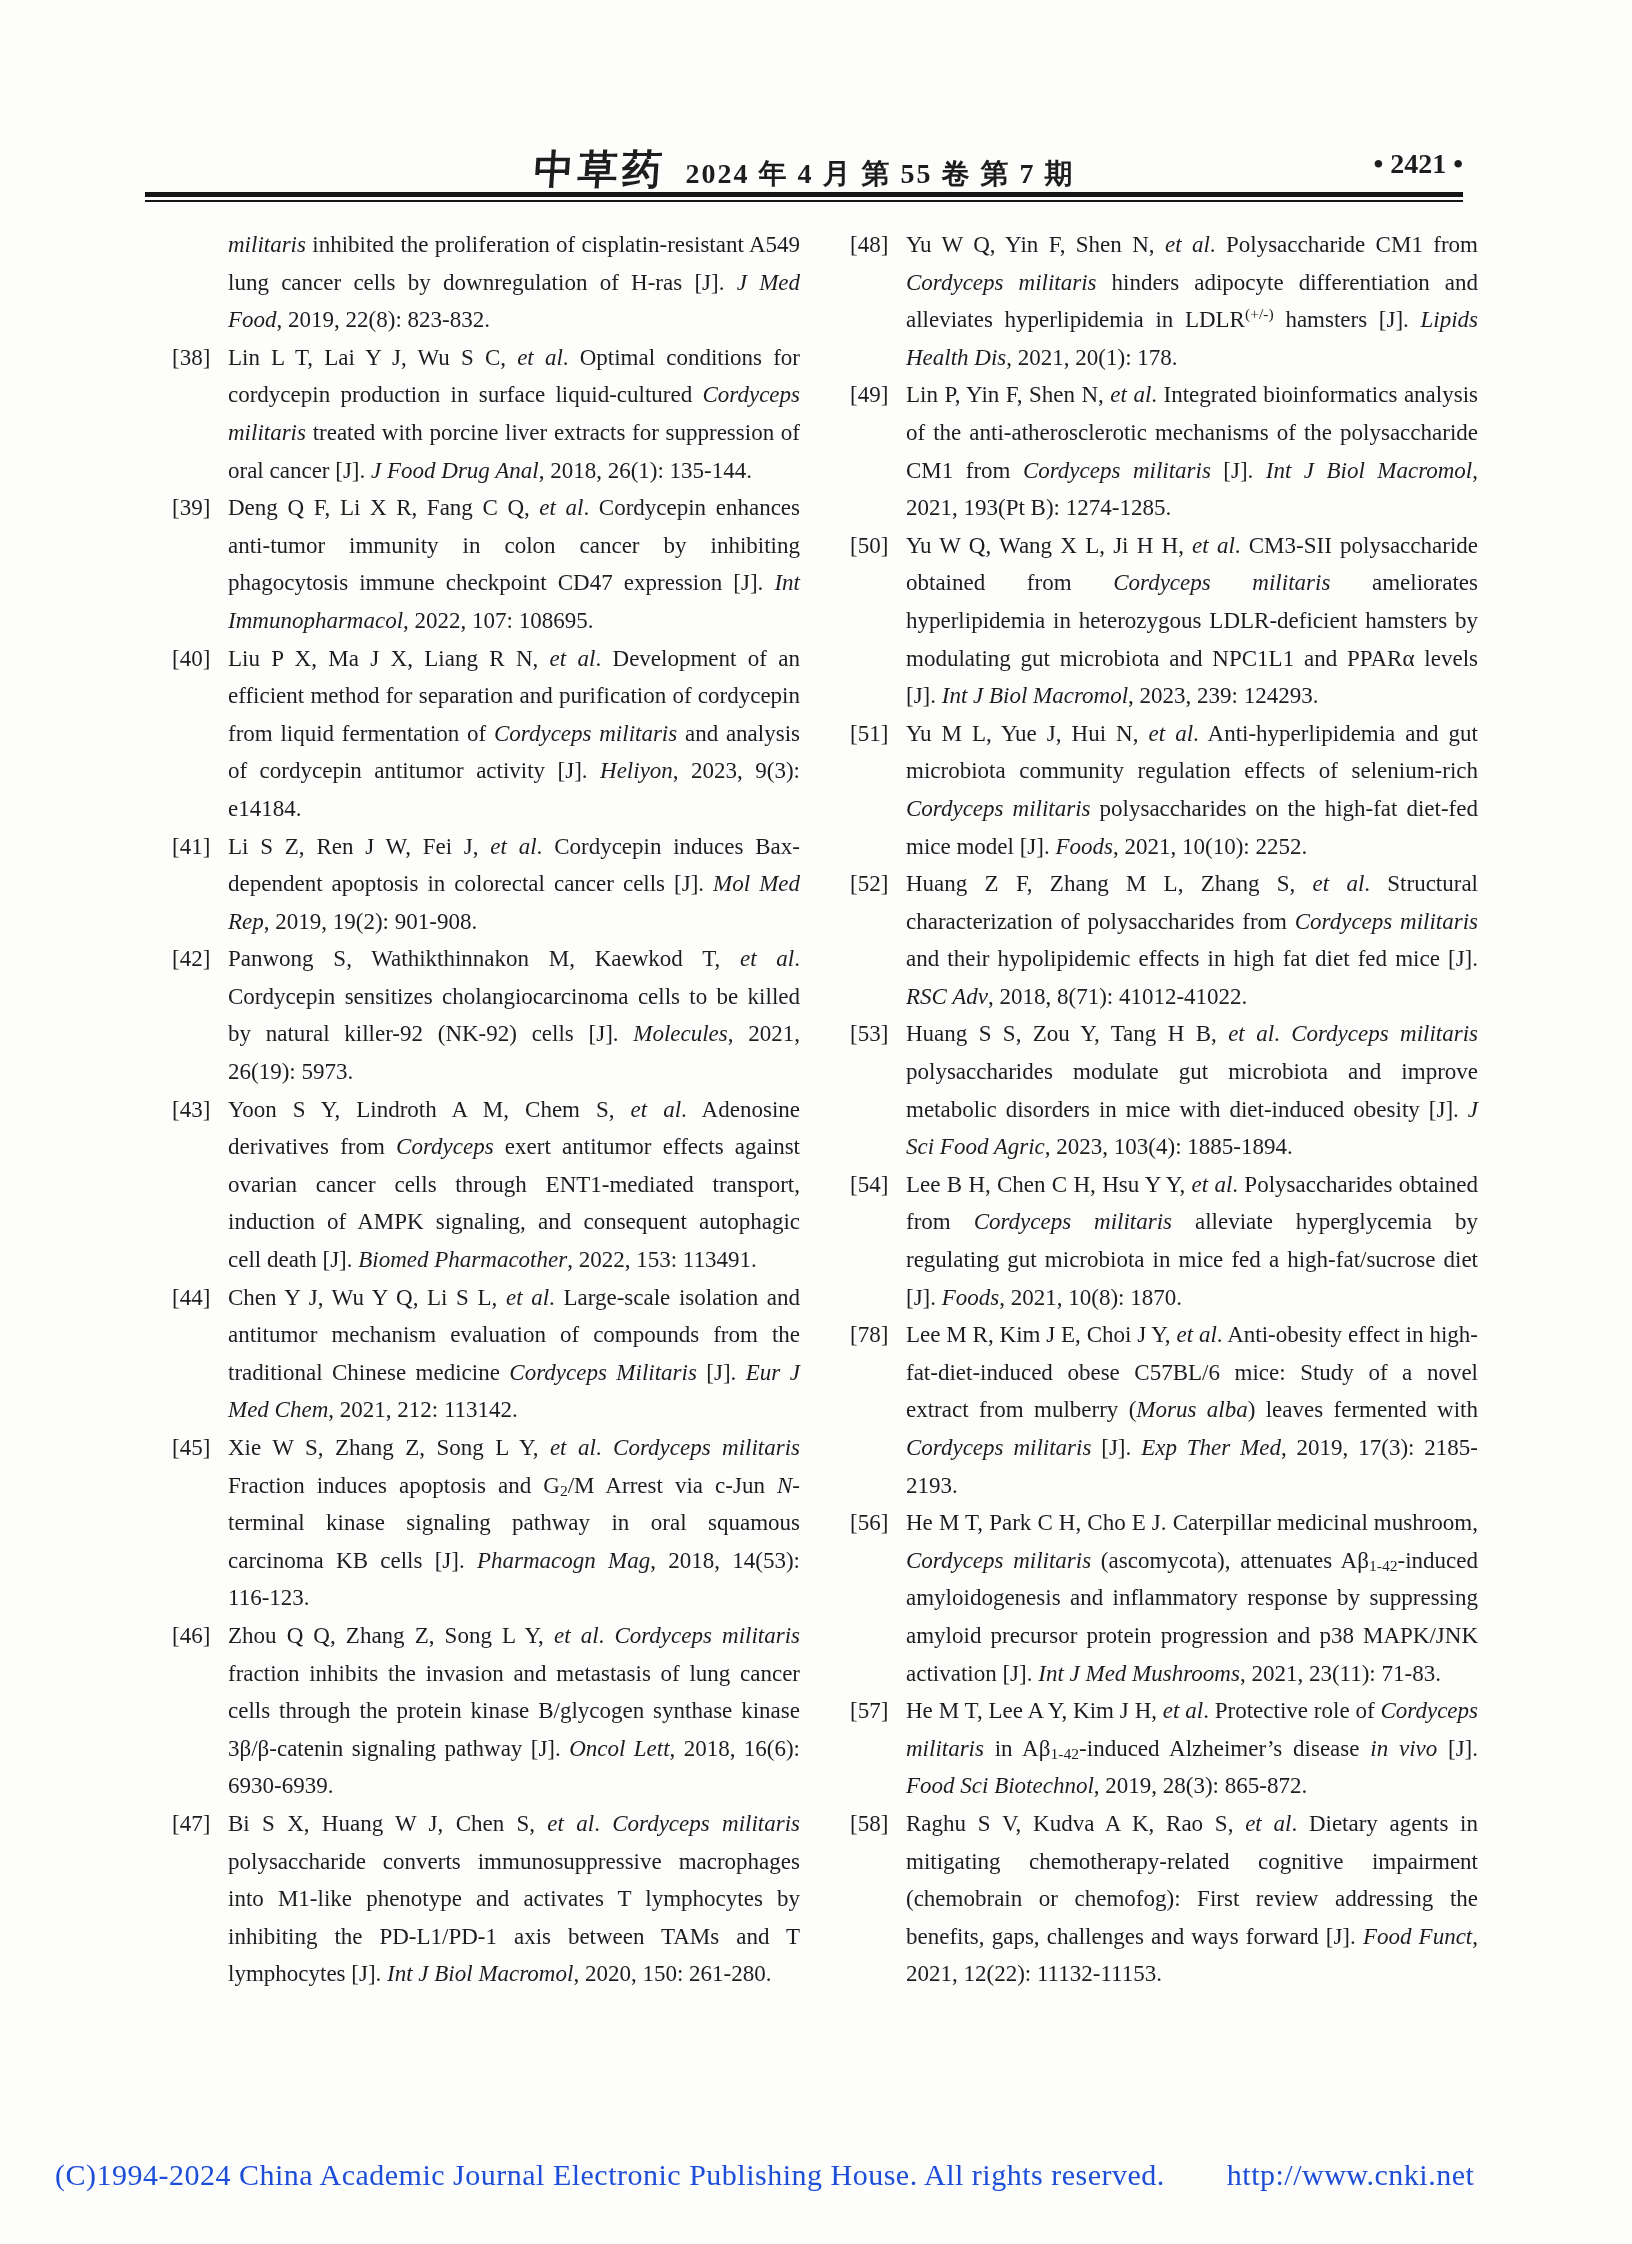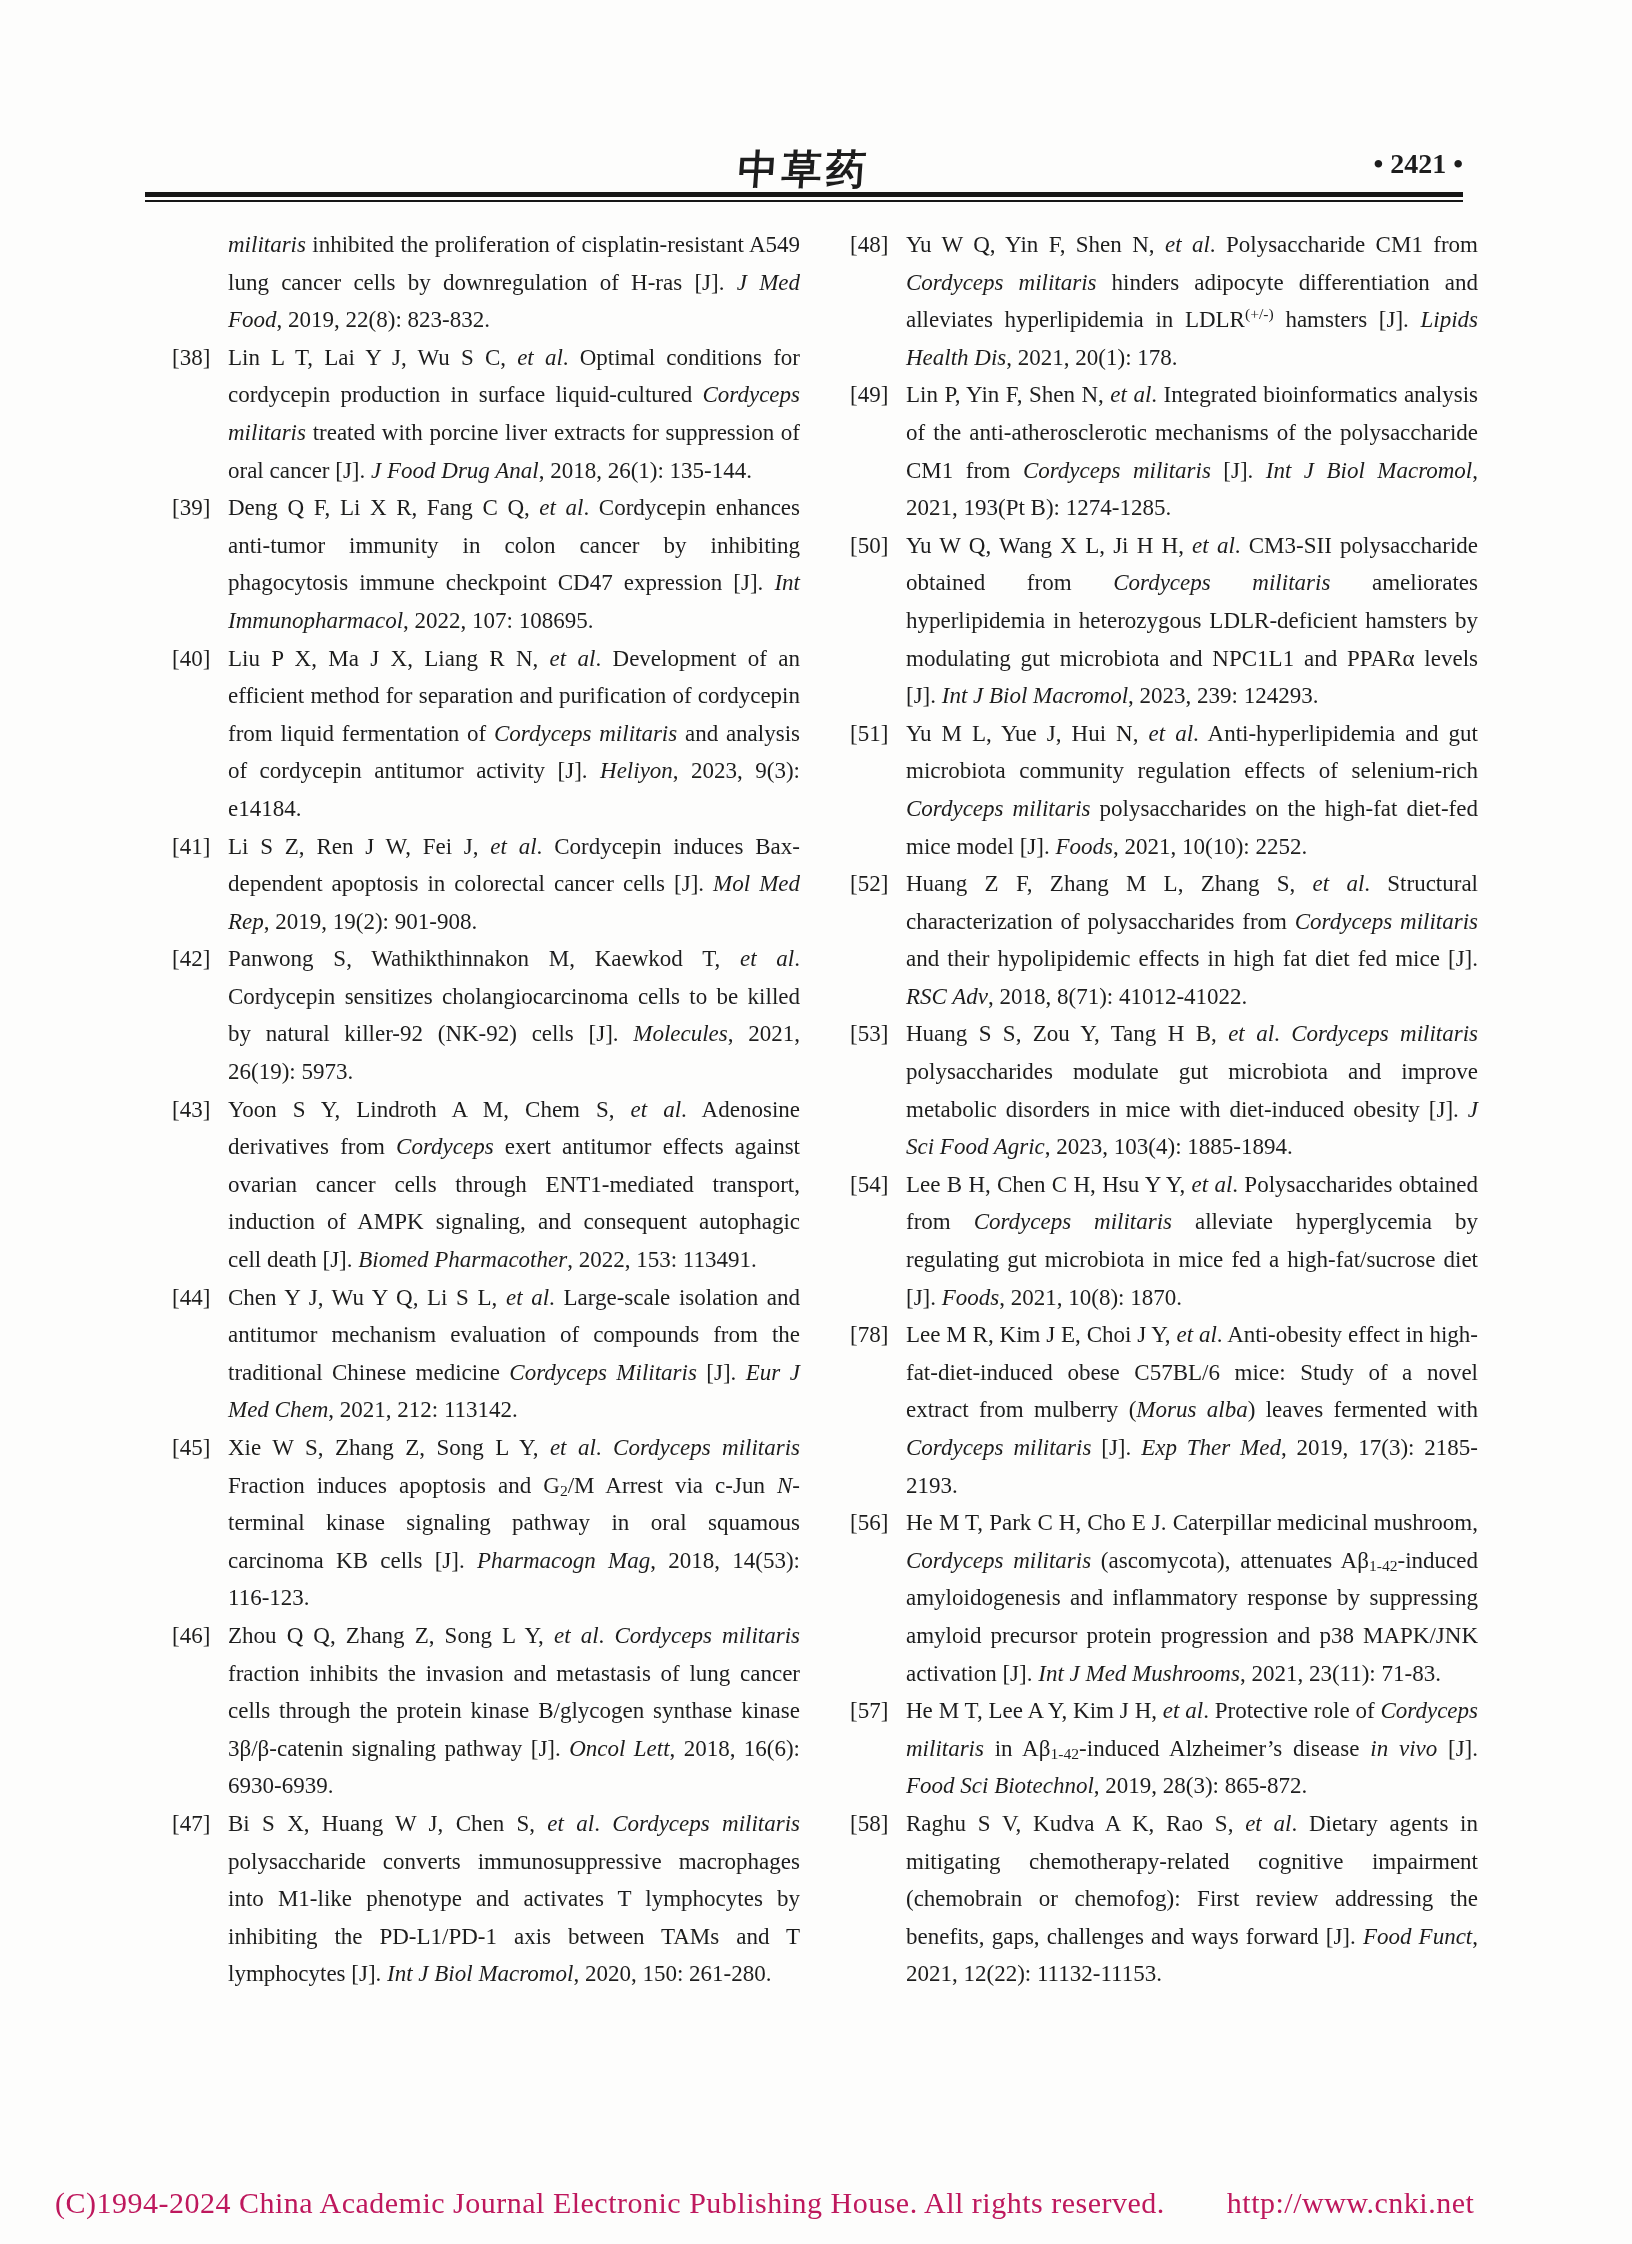--- a/index.html
+++ b/index.html
@@ -92,35 +92,35 @@
   .ref-body sup{
     font-size:0.68em;
     line-height:0;
     vertical-align:0.5em;
   }
   
   .footer{
     position:absolute;
     left:55px; top:2158px;
     font-size:30px;
-    color:#be185d;
+    color:#1d4ed8;
     letter-spacing:0.5px;
     white-space:nowrap;
-    margin-top:28px;
   }
   .footer .url{ margin-left:62px; }
 </style>
 </head>
 <body>
 
 <div class="page">
 
   <div class="header">
     <div class="header-inner">
       <span class="logo">中草药</span>
+      <span class="cn-issue">2024 年 4 月 第 55 卷 第 7 期</span>
     </div>
     <span class="page-number">• 2421 •</span>
   </div>
 
   <div class="header-rule"></div>
 
   <div class="content">
     <div class="ref-column">
         <div class="ref-item">
           <span class="ref-num"></span>

